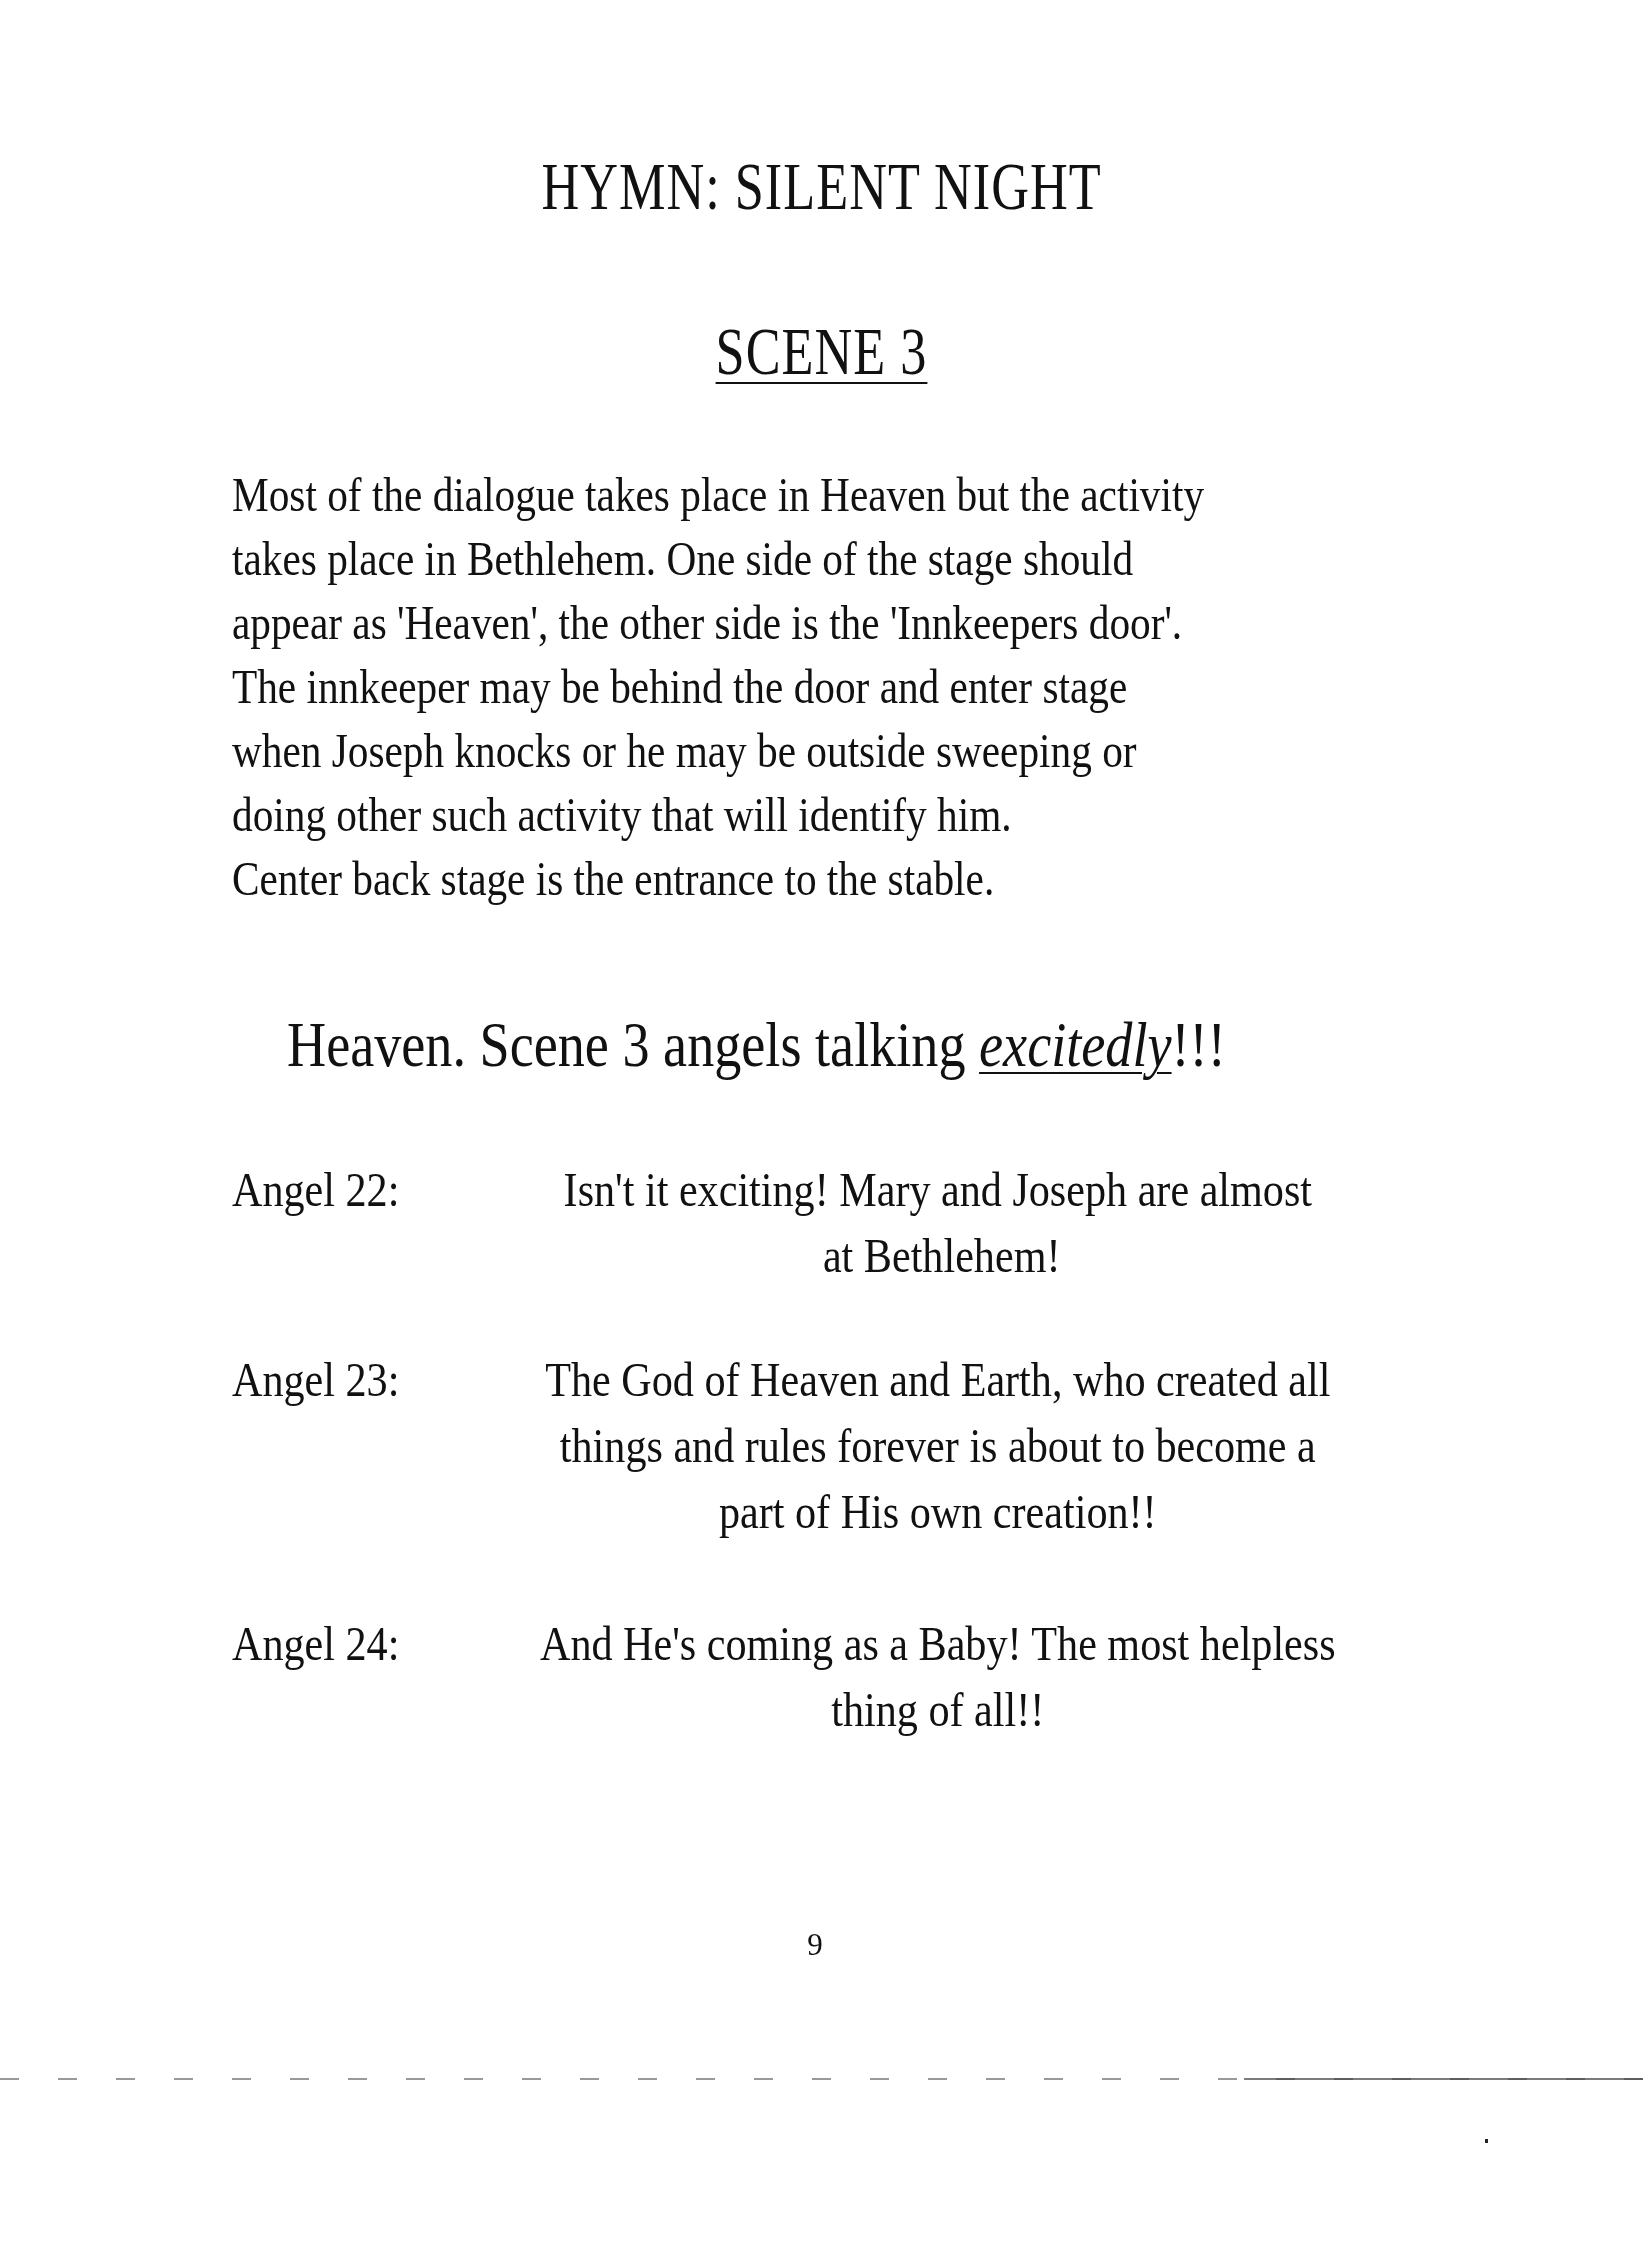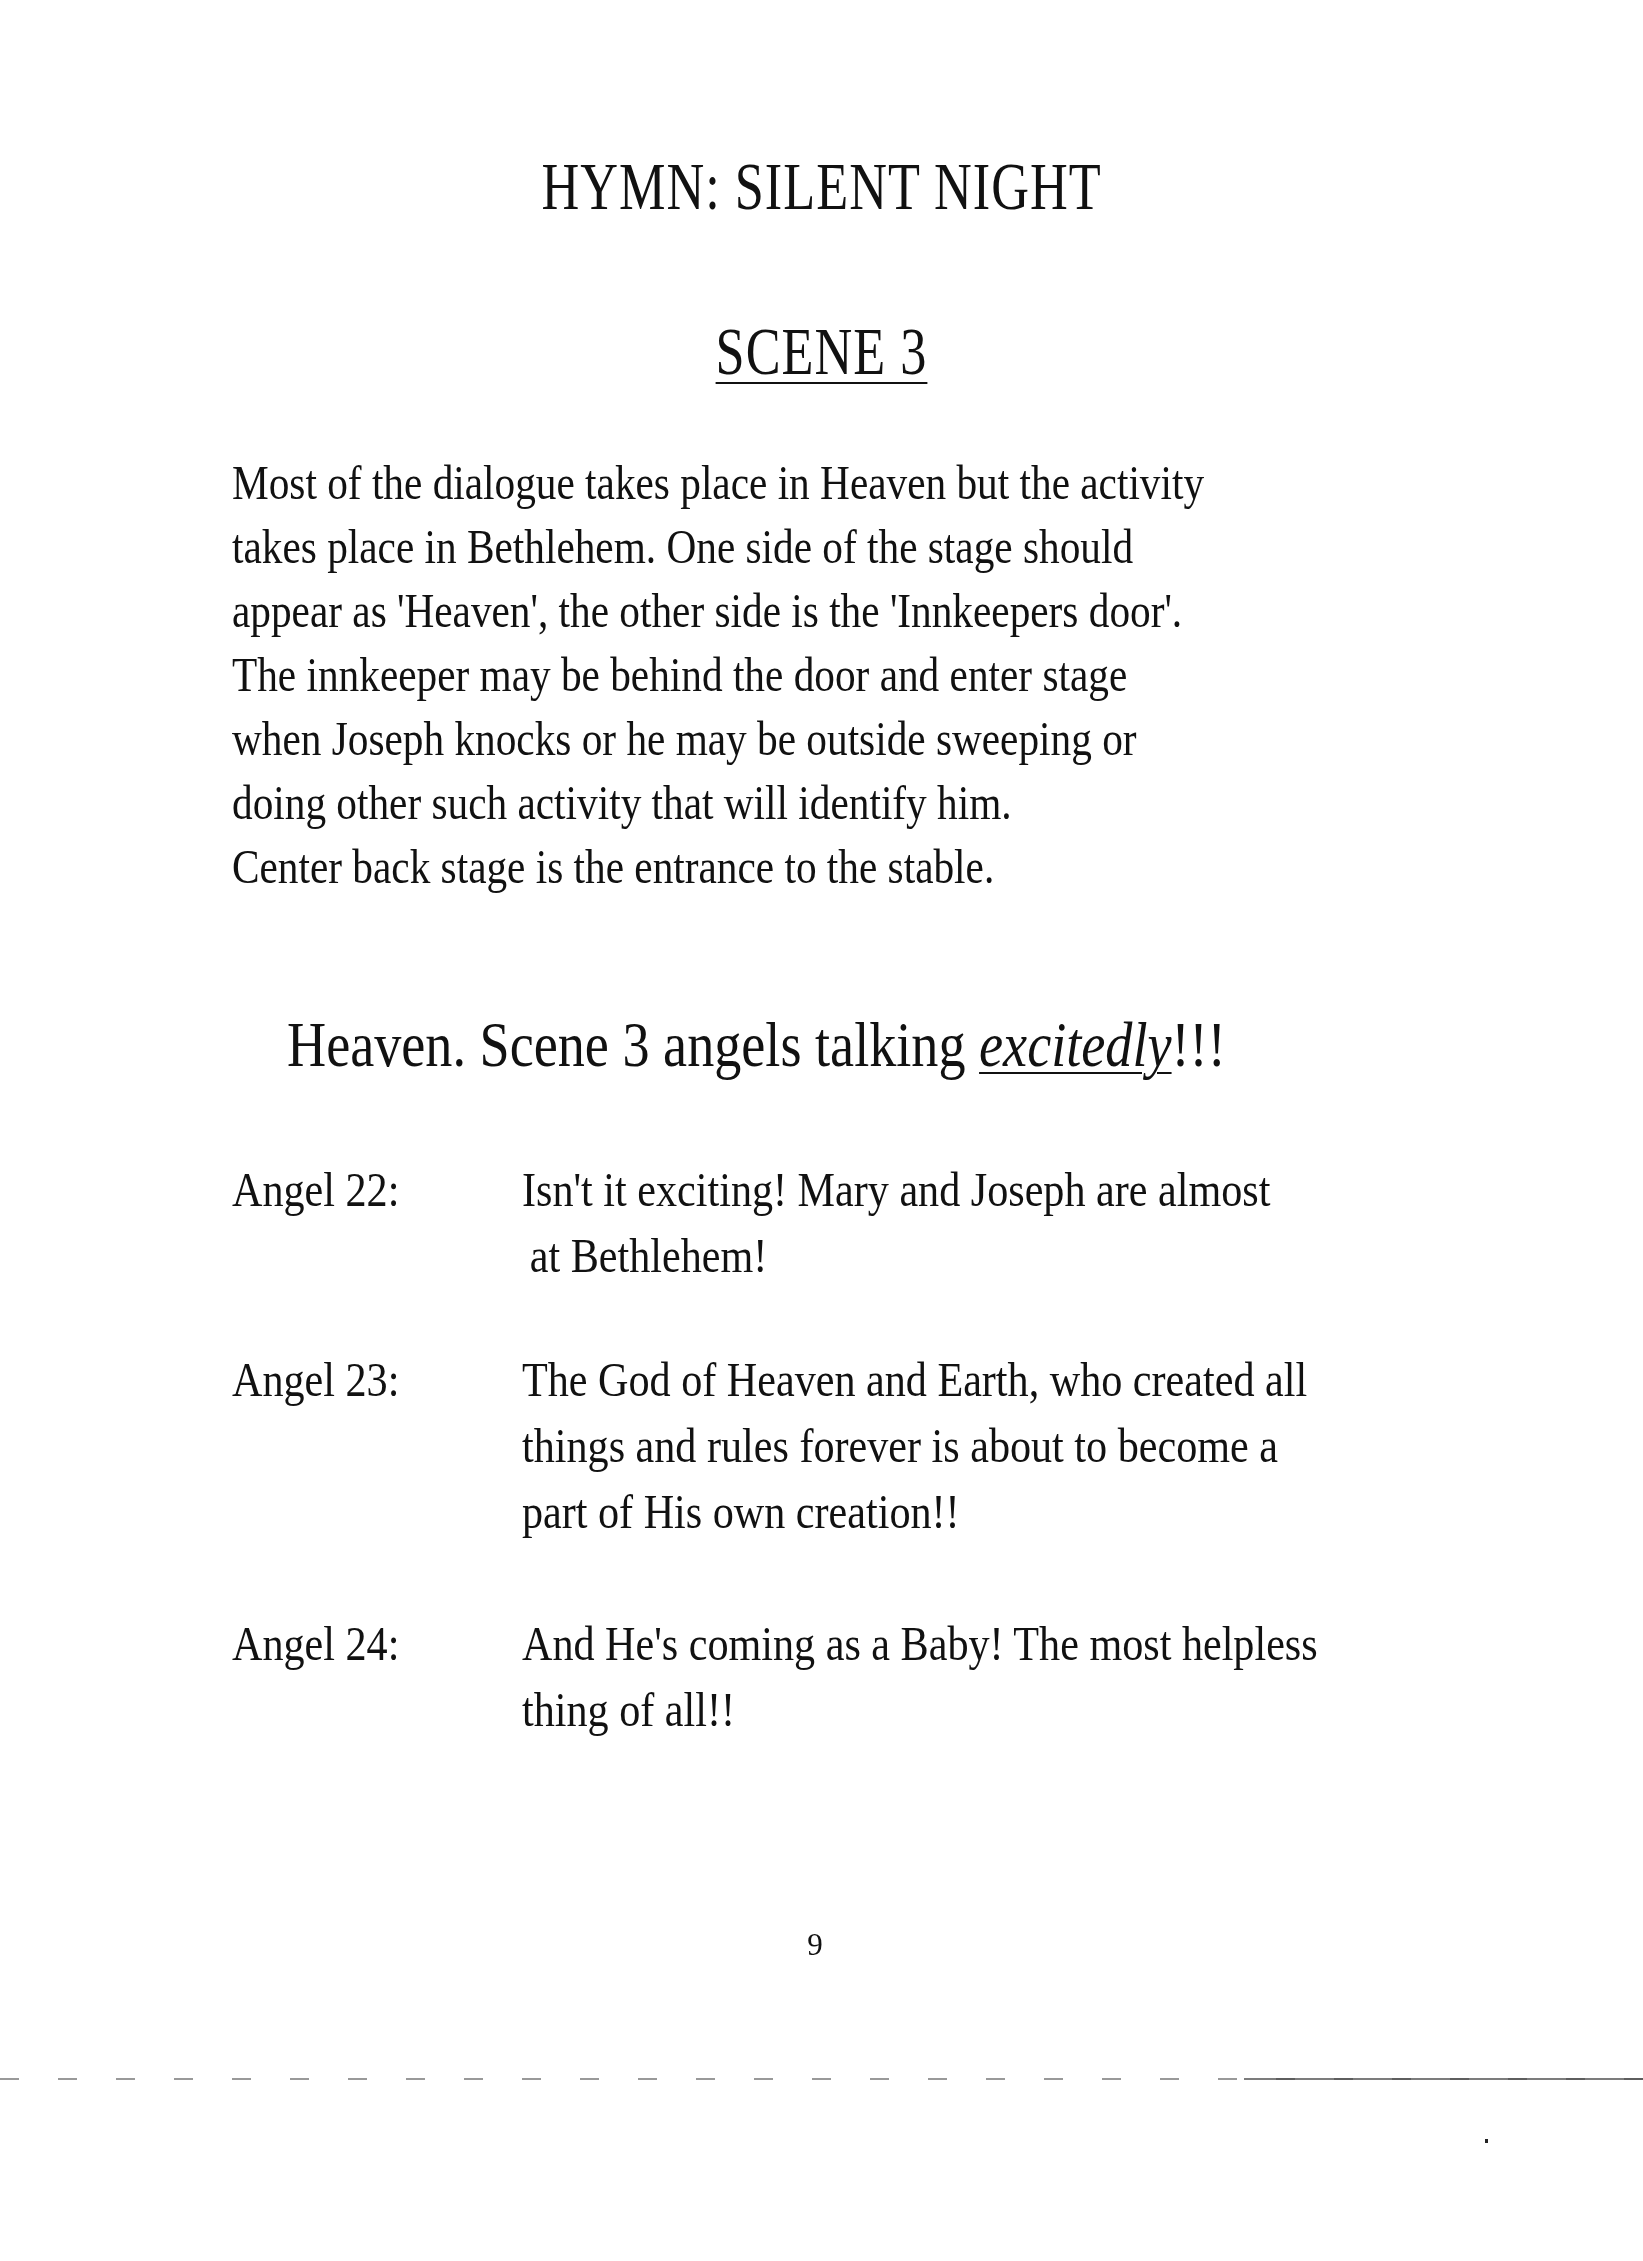--- a/index.html
+++ b/index.html
@@ -10,30 +10,30 @@
     transform: scaleX(0.78); transform-origin: center;
   }
   #hymn-title { top: 148px; font-size: 67px; }
   #scene-title { top: 313px; font-size: 67px; }
   #scene-title span { text-decoration: underline; text-decoration-thickness: 1.9px; text-underline-offset: 7.7px; }
   .para {
     position: absolute; left: 232px; width: 1224px;
     font-family: "Liberation Serif", serif; font-size: 48px; line-height: 64px;
   }
   .para div { white-space: nowrap; transform: scaleX(0.86); transform-origin: left; }
-  #intro { top: 451px; }
+  #intro { top: 463px; }
   #heading {
     position: absolute; top: 1009px; left: 287px; white-space: nowrap;
     font-family: "Liberation Serif", serif; font-size: 63px;
     transform: scaleX(0.86); transform-origin: left;
   }
   #heading em { text-decoration: underline; text-decoration-thickness: 1.9px; text-underline-offset: 6.4px; }
   .angel-row { position: absolute; left: 232px; width: 1224px; font-family: "Liberation Serif", serif; font-size: 49px; line-height: 66px; }
   .angel-label { position: absolute; left: 0; top: 0; white-space: nowrap; transform: scaleX(0.86); transform-origin: left; }
-  .angel-lines { position: absolute; left: 290px; top: 0; width: 967px; }
+  .angel-lines { position: absolute; left: 290px; top: 0; width: 967px; text-align: center; }
   .angel-lines div { white-space: nowrap; transform: scaleX(0.86); transform-origin: left; }
   .indent { padding-left: 9px; }
   #row-22 { top: 1157px; }
   #row-23 { top: 1347px; }
   #row-24 { top: 1611px; }
   #page-number { position: absolute; top: 1927px; left: 799px; width: 32px; text-align: center; font-family: "Liberation Serif", serif; font-size: 31px; }
   #scan-line {
     position: absolute; top: 2078px; left: 0; width: 1643px; height: 1.9px;
     background: repeating-linear-gradient(90deg, #555 0 19.3px, transparent 19.3px 58px);
     opacity: 0.6;

